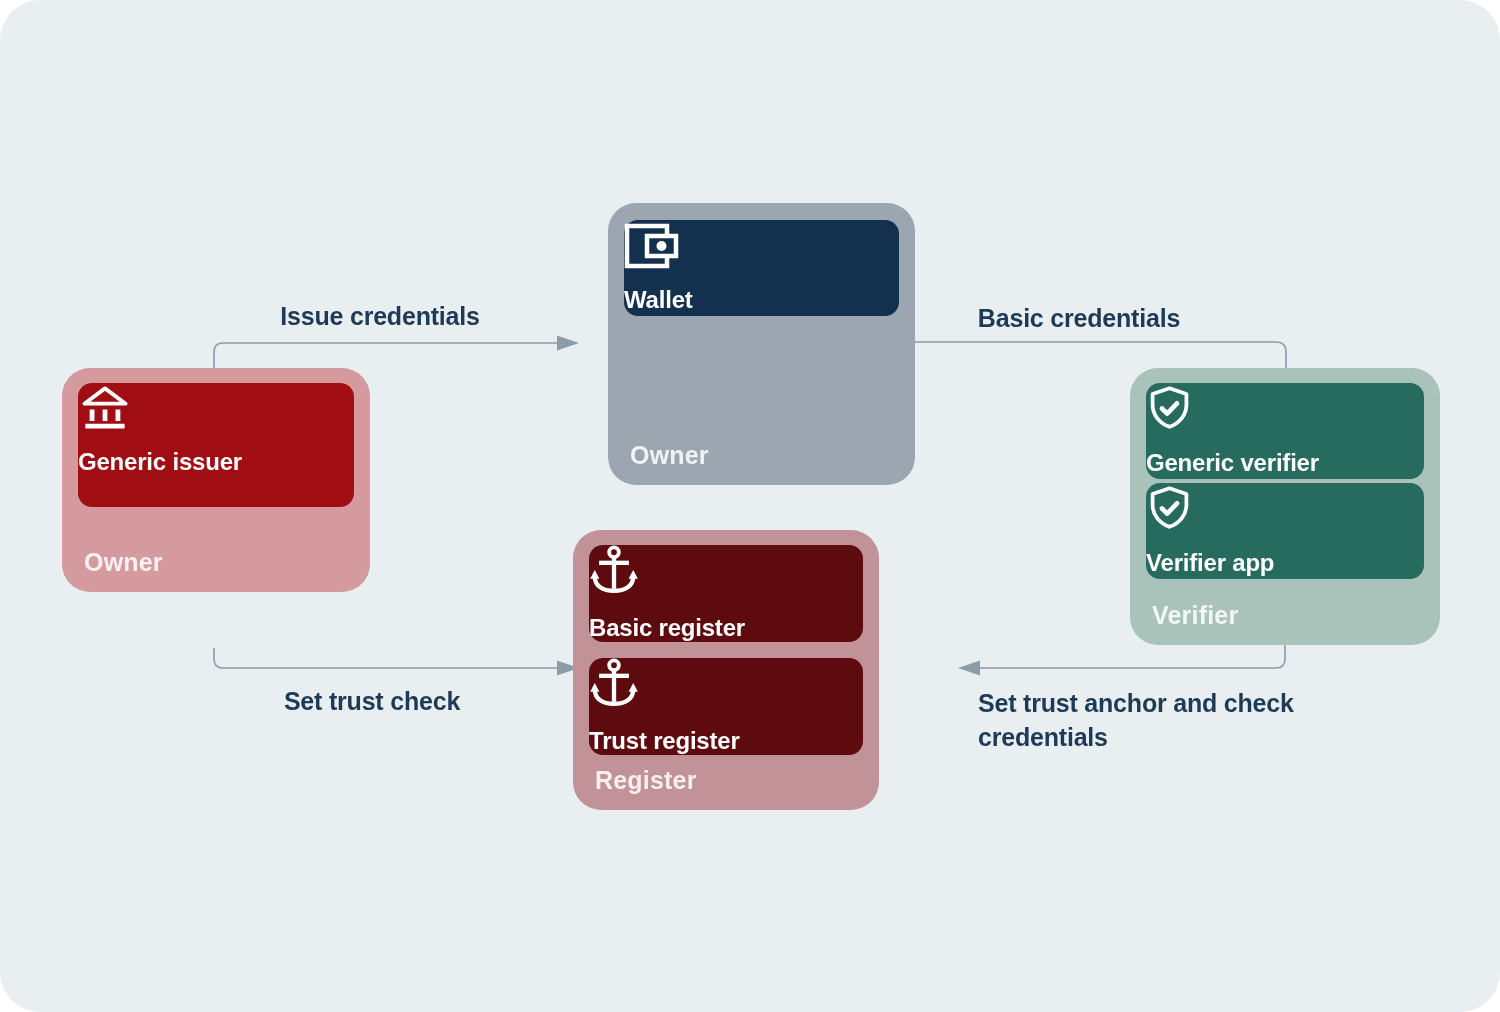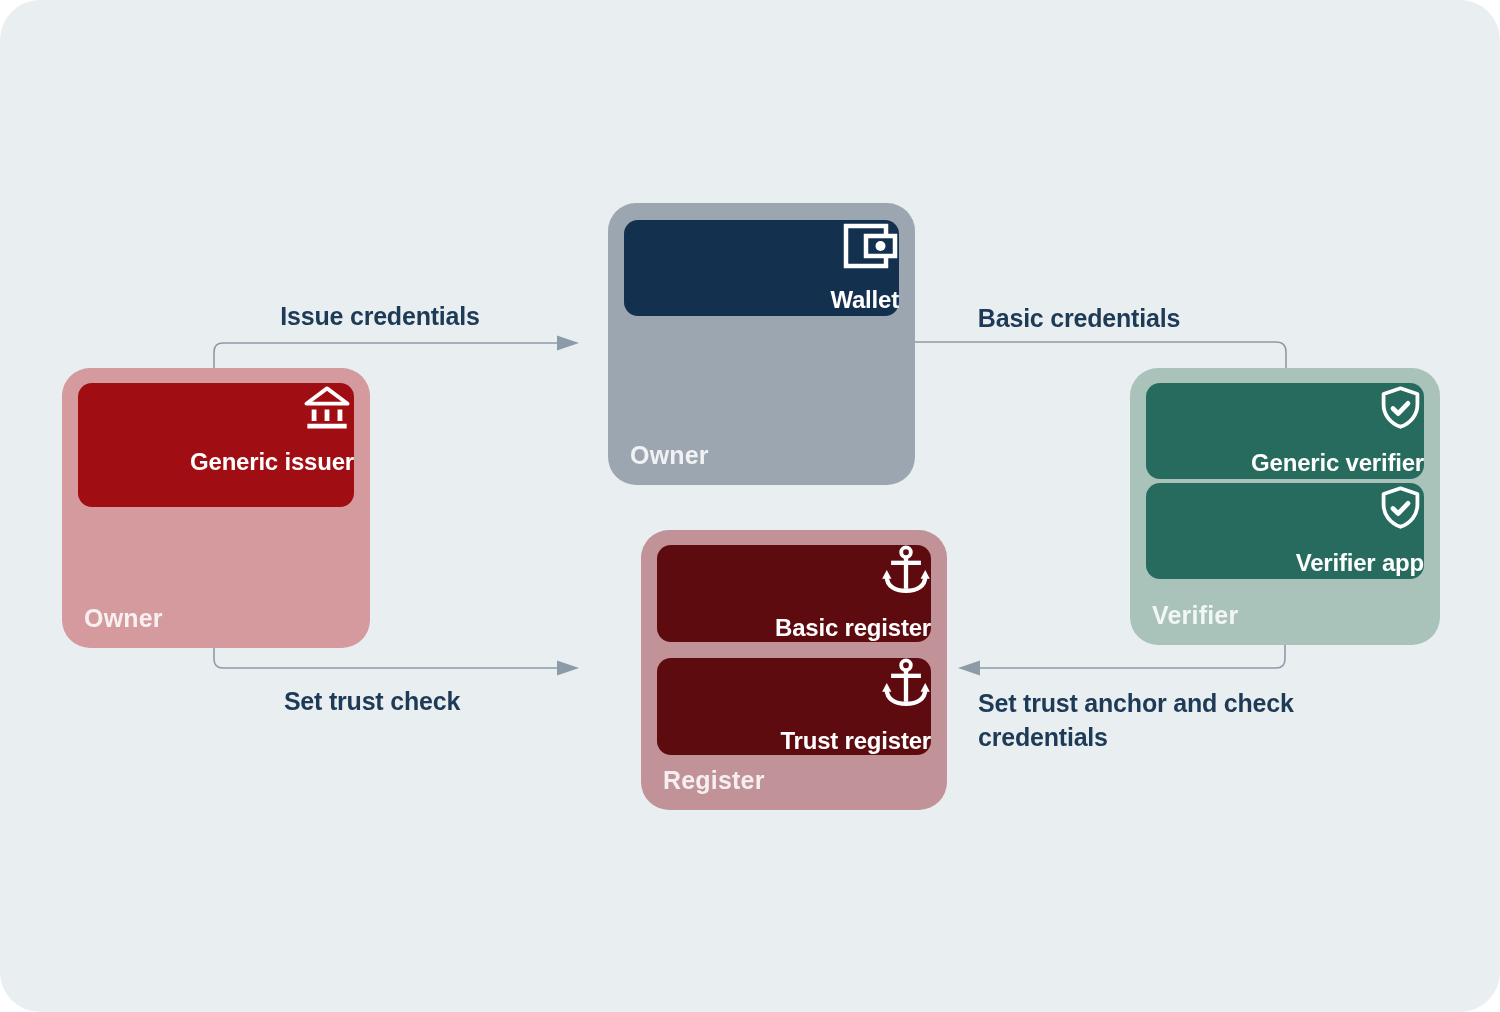--- a/index.html
+++ b/index.html
@@ -30,40 +30,40 @@
   .group-label {
     position:absolute; left:22px; bottom:15px;
     font-size:25px; font-weight:600; letter-spacing:0.2px;
     color:rgba(255,255,255,0.85);
     text-align:right;
   }
 
   .node {
     position:absolute; left:16px;
     border-radius:14px;
-    display:flex; flex-direction:column; align-items:flex-end; justify-content:center;
+    display:flex; flex-direction:column; align-items:flex-start; justify-content:center;
     gap:17px; box-sizing:border-box;
     color:var(--node-text,#FFFFFF);
   }
   .node-label { font-size:24px; font-weight:600; letter-spacing:-0.2px; white-space:nowrap; }
   .icon { display:block; }
   .icon svg { display:block; }
 
-  .group.issuer { left:62px; top:368px; width:308px; height:280px; background:var(--issuer-container,#D49A9E); }
+  .group.issuer { left:62px; top:368px; width:308px; height:224px; background:var(--issuer-container,#D49A9E); }
   .node.issuer-node { top:15px; width:276px; height:124px; padding-bottom:30px; background:var(--issuer-node,#A00D13); }
 
   .group.owner { left:608px; top:203px; width:307px; height:282px; background:var(--owner-container,#9BA6B0); }
   .node.owner-node { top:17px; width:275px; height:96px; background:var(--owner-node,#13304E); }
 
   .group.verifier { left:1130px; top:368px; width:310px; height:277px; background:var(--verifier-container,#A9C2BA); }
   .node.verifier-node { width:278px; height:96px; background:var(--verifier-node,#266B5D); }
   .node.verifier-node.pos-1 { top:15px; }
   .node.verifier-node.pos-2 { top:115px; }
 
-  .group.register { left:641px; top:530px; width:306px; height:280px; background:var(--register-container,#C19298); }
+  .group.register { left:573px; top:530px; width:306px; height:280px; background:var(--register-container,#C19298); }
   .node.register-node { width:274px; height:97px; background:var(--register-node,#5E0B10); }
   .node.register-node.pos-1 { top:15px; }
   .node.register-node.pos-2 { top:128px; }
 
   .ic-stroke { stroke:#fff; fill:none; }
 </style>
 </head>
 <body>
 
 <div class="canvas">

